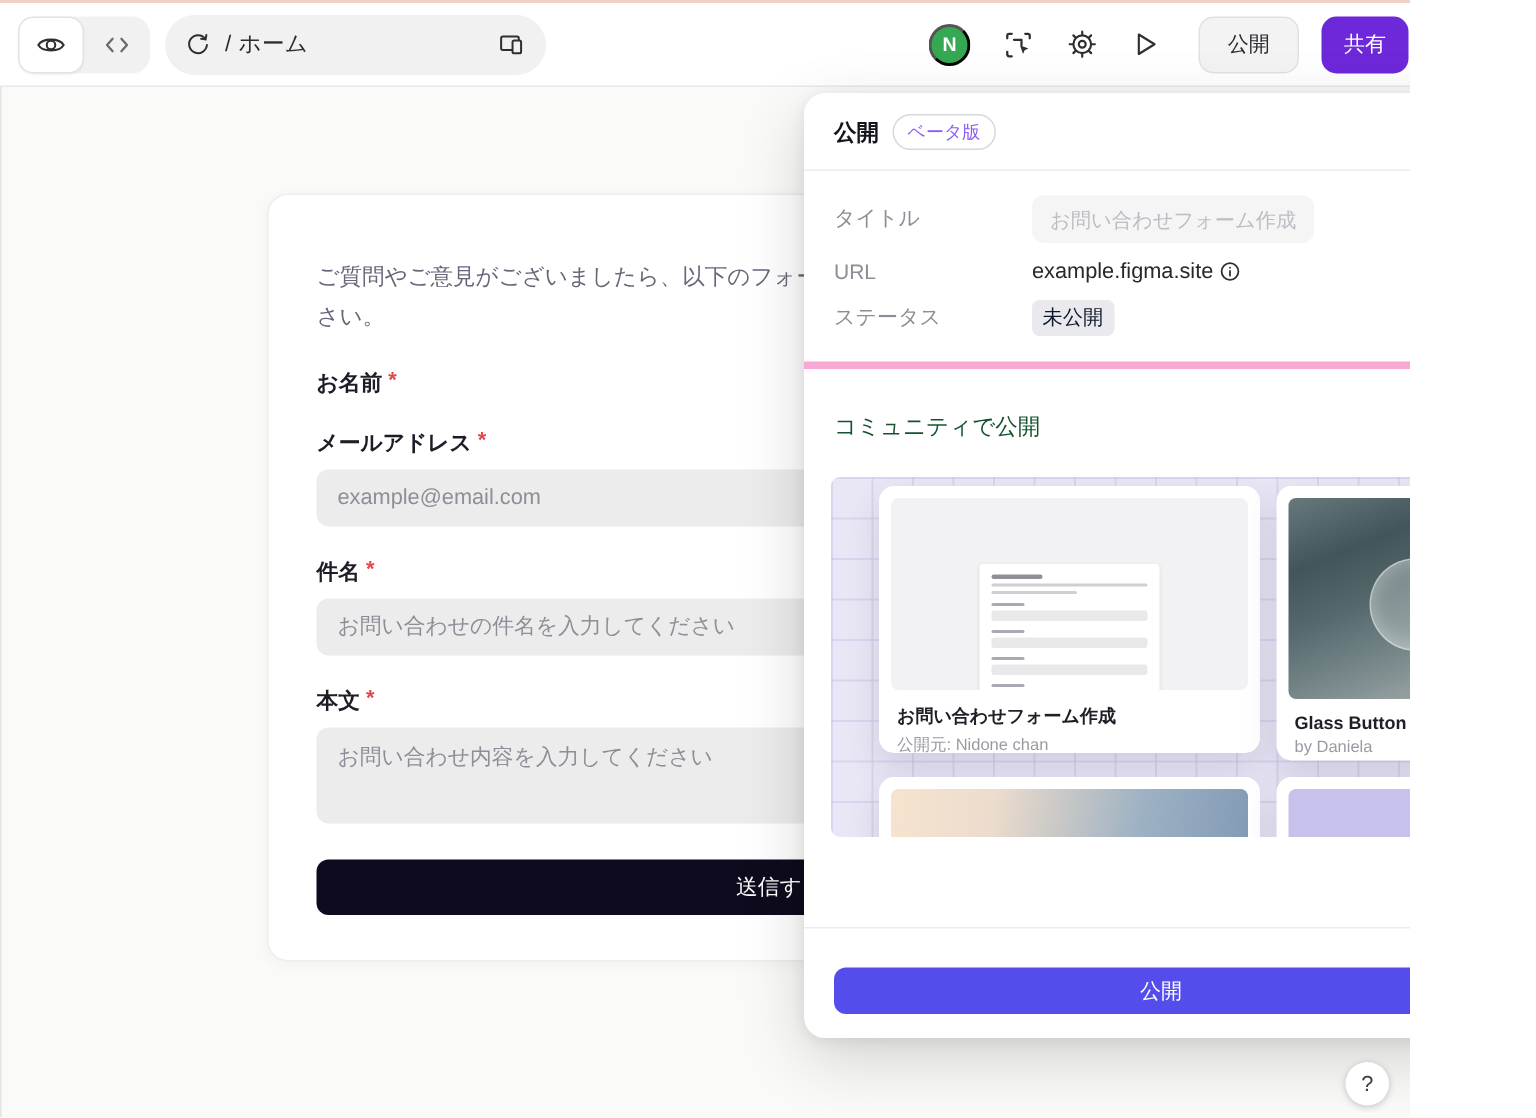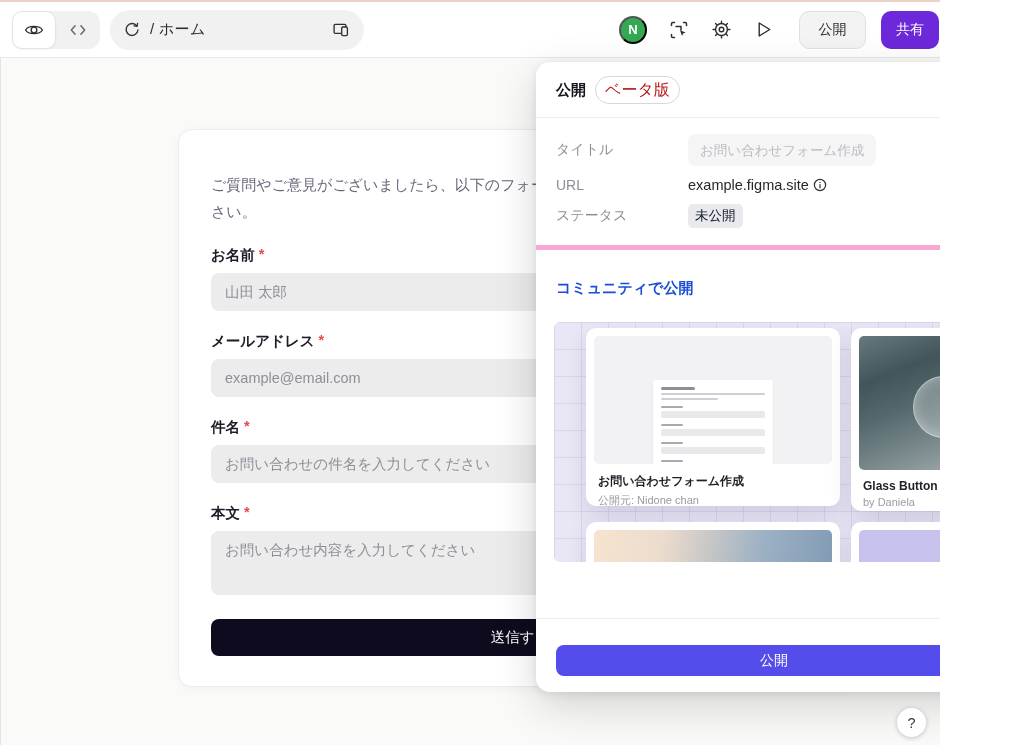--- a/index.html
+++ b/index.html
@@ -42,35 +42,35 @@
   .finput::placeholder, .ftext::placeholder { color:#8e8e98; opacity:1; }
   .ftext { height:64px; padding:10px 14px; resize:none; }
   .submit { margin-top:24px; width:100%; height:37px; background:#0d0b1d; color:#fff; border:none; border-radius:8px;
             font-size:14.5px; cursor:pointer; font-family:inherit; }
 
   
   .dialog { position:absolute; left:536px; top:62px; width:476px; height:630px; background:#fff; border-radius:14px;
             box-shadow:0 14px 44px rgba(0,0,0,.16), 0 2px 10px rgba(0,0,0,.08); display:flex; flex-direction:column; z-index:45; }
   .dlg-head { display:flex; align-items:center; gap:9px; padding:14px 20px 13px; border-bottom:1px solid #ececec; }
   .dlg-title { font-size:15px; font-weight:700; color:#15151d; }
-  .beta { border:1px solid #d8d8d8; color:#b91c1c; font-size:16px; padding:2.5px 9px; border-radius:999px;text-align:center; }
+  .beta { border:1px solid #d8d8d8; color:#8b5cf6; font-size:12px; padding:2.5px 9px; border-radius:999px;text-align:center; }
   .dlg-close { margin-left:auto; font-size:15px; color:#2c2c2c; background:none; border:none; cursor:pointer; line-height:1; }
 
   .dlg-info { padding:16px 20px 17px; border-bottom:5px solid #f9a8d4; }
   .irow { display:flex; align-items:center; margin-bottom:11px; }
   .irow:last-child { margin-bottom:0; }
   .ilabel { width:132px; font-size:14px; color:#8d8d97; flex:none; }
   .title-input { width:188px; height:32px; background:#f5f5f6; border:none; border-radius:8px; padding:0 12px;
                  font-size:13.5px; font-family:inherit; color:#55555e; }
   .title-input::placeholder { color:#bcbcc4; opacity:1; }
   .url-val { font-size:14.5px; color:#27272e; display:flex; align-items:center; gap:4px; }
   .status-badge { background:#e9e9ee; color:#0f172a; font-size:13.5px; padding:3px 7px; border-radius:5px; }
 
   .comm-head { display:flex; align-items:center; justify-content:space-between; padding:27px 20px 22px; }
-  .comm-title { font-size:15px; font-weight:700; color:#1d4ed8; }
+  .comm-title { font-size:15px; font-weight:400; color:#14532d; }
   .toggle { width:40px; height:23px; border-radius:999px; background:#4e49e8; position:relative; border:none; cursor:pointer; }
   .knob { position:absolute; top:2px; right:2px; width:19px; height:19px; border-radius:50%; background:#fff;
           box-shadow:0 1px 3px rgba(0,0,0,.25); }
 
   .gallery { margin:0 18px; height:240px; border-radius:6px; position:relative; overflow:hidden;
              background-color:#e9e7f5;
              background-image:linear-gradient(rgba(197,191,230,.45) 1px, transparent 1px),
                               linear-gradient(90deg, rgba(197,191,230,.45) 1px, transparent 1px);
              background-size:27px 27px; }
   .gcard { position:absolute; background:#fff; border-radius:10px; box-shadow:0 10px 22px rgba(76,66,120,.16); padding:8px; }
@@ -195,21 +195,20 @@
 
   <div class="canvas">
     <div class="form-card">
       <div class="fc-desc">ご質問やご意見がございましたら、以下のフォームからお気軽にお問い合わせください。</div>
 
       <div class="fgroup">
         <div class="flabel">
           <span>お名前</span>
           <span class="req">*</span>
         </div>
-        <input class="finput" placeholder="山田 太郎" style="">
       </div>
 
       <div class="fgroup">
         <div class="flabel">
           <span>メールアドレス</span>
           <span class="req">*</span>
         </div>
         <input class="finput" placeholder="example@email.com" style="">
       </div>
 

